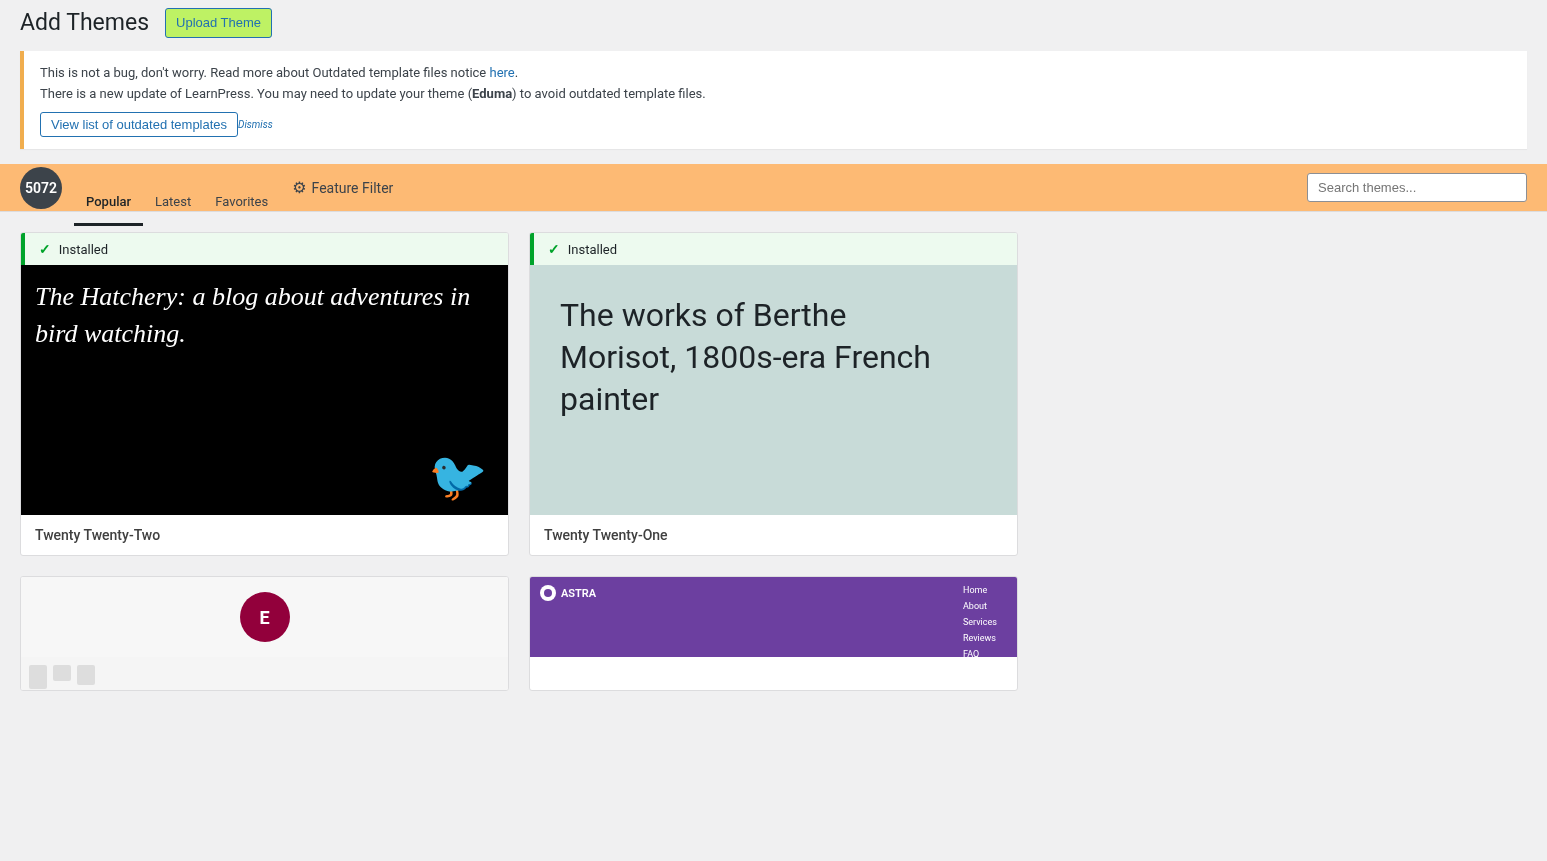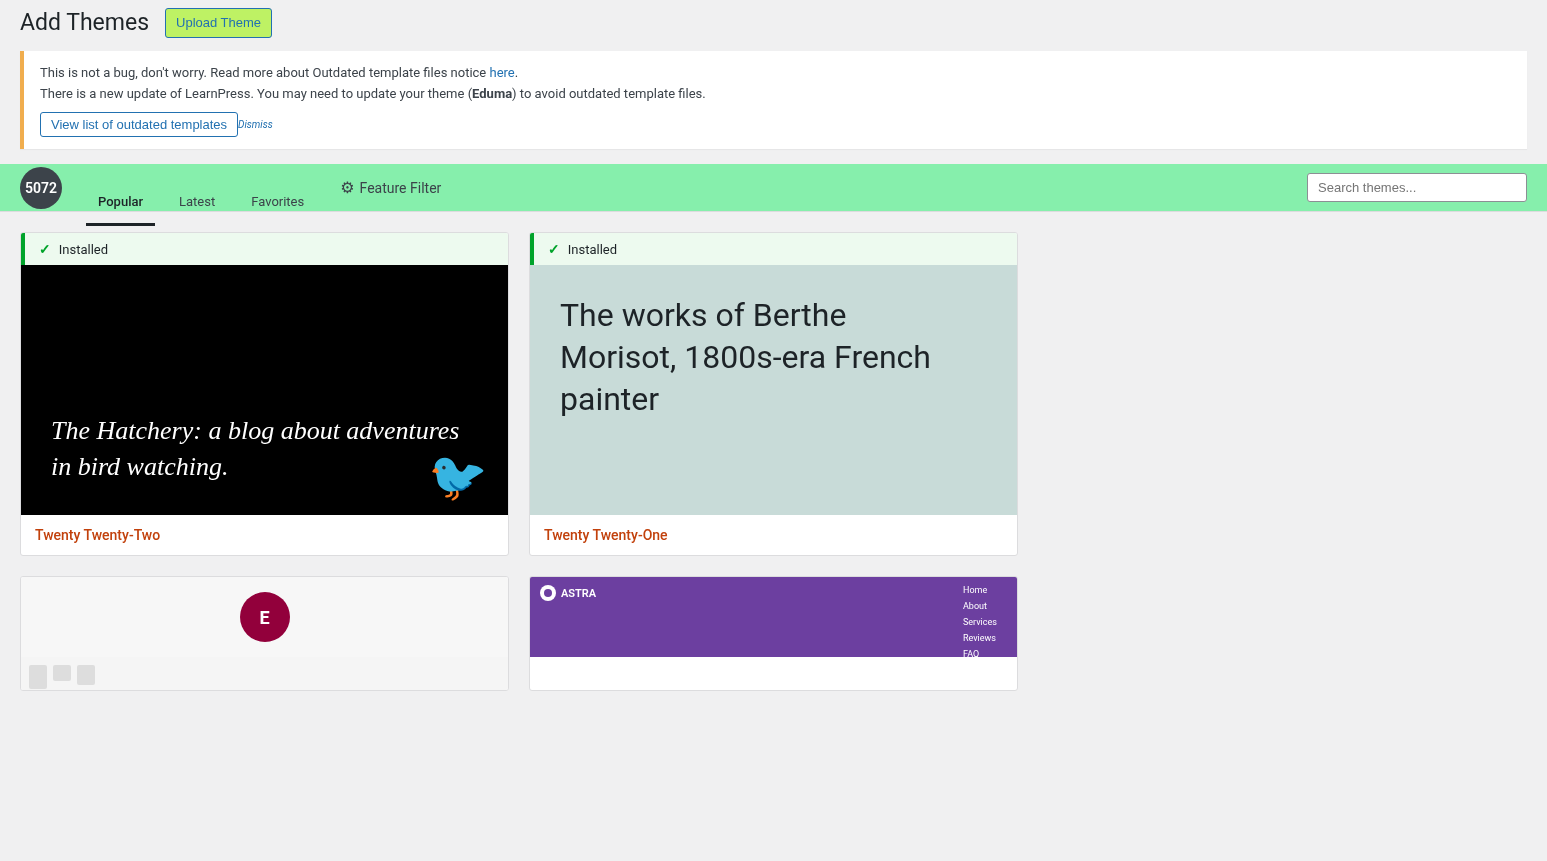--- a/index.html
+++ b/index.html
@@ -62,26 +62,26 @@
     }
     .dismiss-link {
       color: #2271b1;
       text-decoration: none;
       font-size: 10px;
       cursor: pointer;
       font-style: italic;
     }
 
     .themes-nav {
-      background: #86efac;
+      background: #fdba74;
       border-bottom: 1px solid #dcdcde;
       padding: 0 20px;
       display: flex;
       align-items: center;
-      gap: 12px;
+      gap: 0;
       margin: 0 0 20px 0;
     }
     .theme-count-badge {
       background: #3c434a;
       color: #fff;
       border-radius: 50%;
       width: 42px;
       height: 42px;
       display: flex;
       align-items: center;
@@ -148,22 +148,22 @@
       gap: 8px;
       font-size: 13px;
       color: #1d2327;
       border-left: 4px solid #00a32a;
     }
     .checkmark { color: #00a32a; font-size: 14px; font-weight: bold; }
     .theme-preview-twenty-two {
       background: #000;
       height: 250px;
       display: flex;
-      align-items: flex-end;
-      padding: 30px;
+      align-items: flex-start;
+      padding: 14px;
       position: relative;
     }
     .theme-preview-twenty-two-text {
       font-size: 26px;
       font-style: italic;
       color: #fff;
       line-height: 1.4;
       font-family: Georgia, serif;
       font-weight: 400;
     }
@@ -186,21 +186,21 @@
       font-size: 32px;
       color: #1d2327;
       line-height: 1.3;
       font-weight: 400;
       max-width: 90%;
     }
     .theme-name {
       padding: 12px 14px;
       font-size: 14px;
       font-weight: 500;
-      color: #c2410c;
+      color: #404040;
     }
 
     
     .theme-preview-elementor {
       background: #f7f7f7;
       height: 80px;
       display: flex;
       align-items: center;
       justify-content: center;
     }

